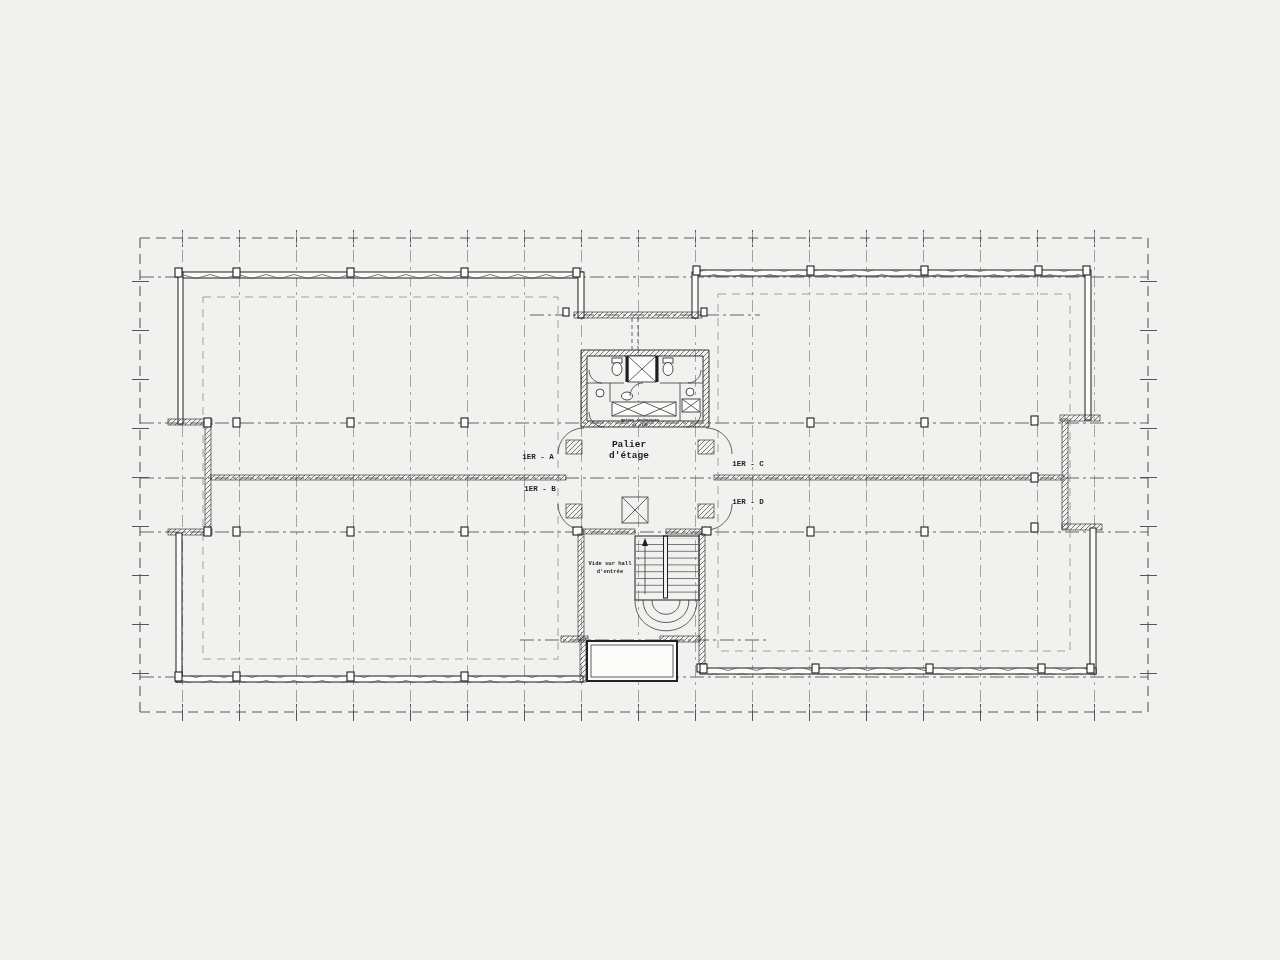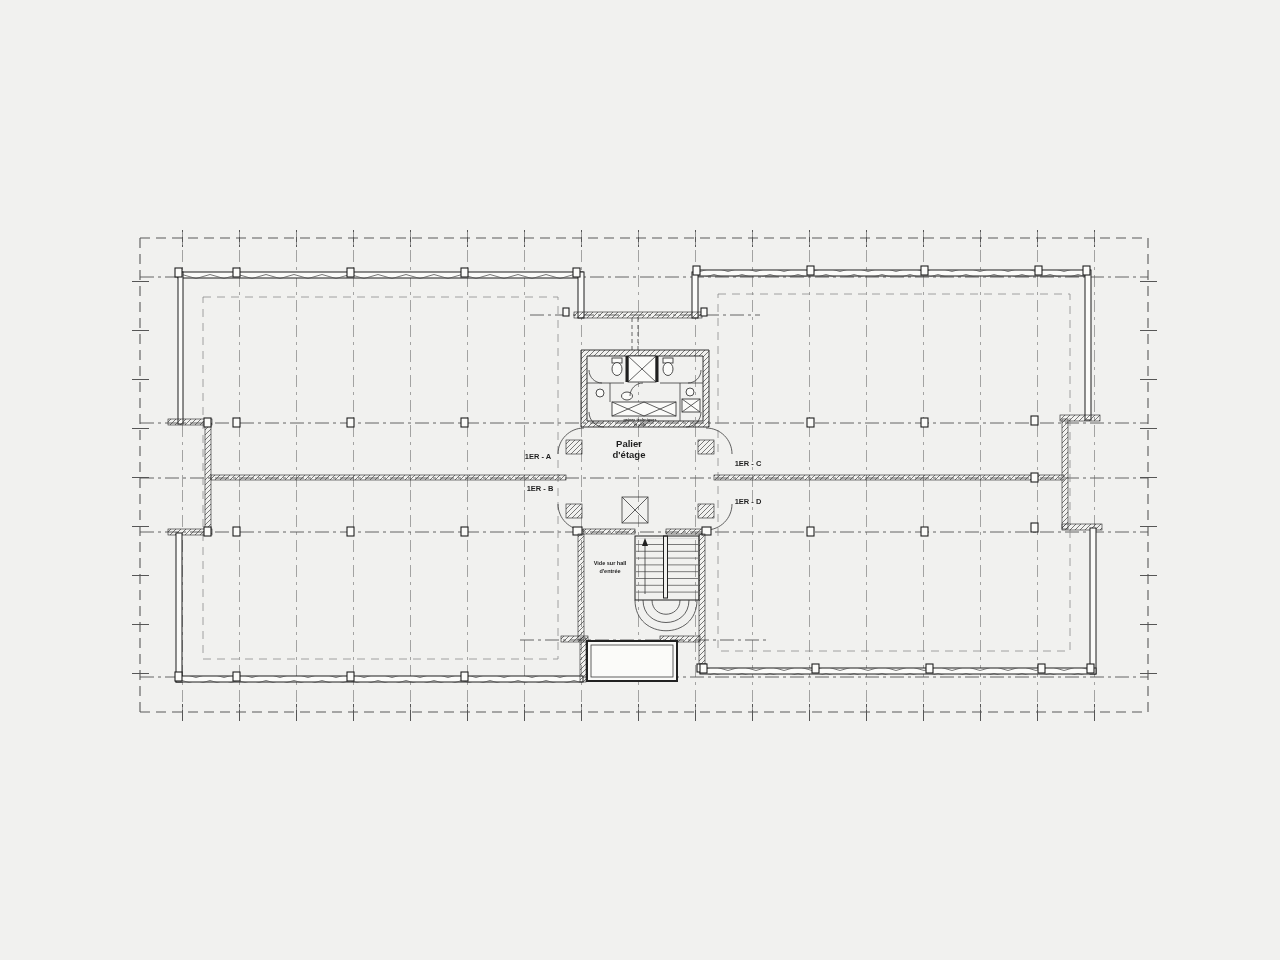--- a/index.html
+++ b/index.html
@@ -1,18 +1,18 @@
 <!DOCTYPE html>
 <html style="--bg: #f1f1ef; --ink: #1f1f1f; --ink-light: #8b8b8b;"><head>
 <meta charset="utf-8">
 <style>
   :root { --bg:#f1f1ef; --ink:#222222; --ink-light:#8b8b8b; }
   html,body { margin:0; padding:0; }
   body { width:1280px; height:960px; background:var(--bg); font-family:"Liberation Sans", sans-serif; }
-  .stage { position:relative; width:1280px; height:960px; }
+  .stage { position:relative; width:1280px; height:960px;font-family:Liberation Mono, monospace; }
   svg { position:absolute; left:0; top:0; }
   .s      { stroke:var(--ink); stroke-width:1; fill:none; }
   .sw     { stroke:var(--ink); stroke-width:1; fill:#fbfbf9; }
   .solid  { fill:var(--ink); }
   .hatchw { fill:url(#hatch); stroke:var(--ink); stroke-width:.6; }
   .axis   { stroke:#565656; stroke-width:.9; fill:none; stroke-dasharray:14 4 3 4; }
   .bnd    { stroke:#5a5a5a; stroke-width:1.1; fill:none; stroke-dasharray:10 6; }
   .innerDash { stroke:#8e8e8e; stroke-width:.8; fill:none; stroke-dasharray:8 6; }
   .thin   { stroke:#3a3a3a; stroke-width:.8; fill:none; }
   .fix    { stroke:#3a3a3a; stroke-width:.9; fill:#fbfbf9; }

